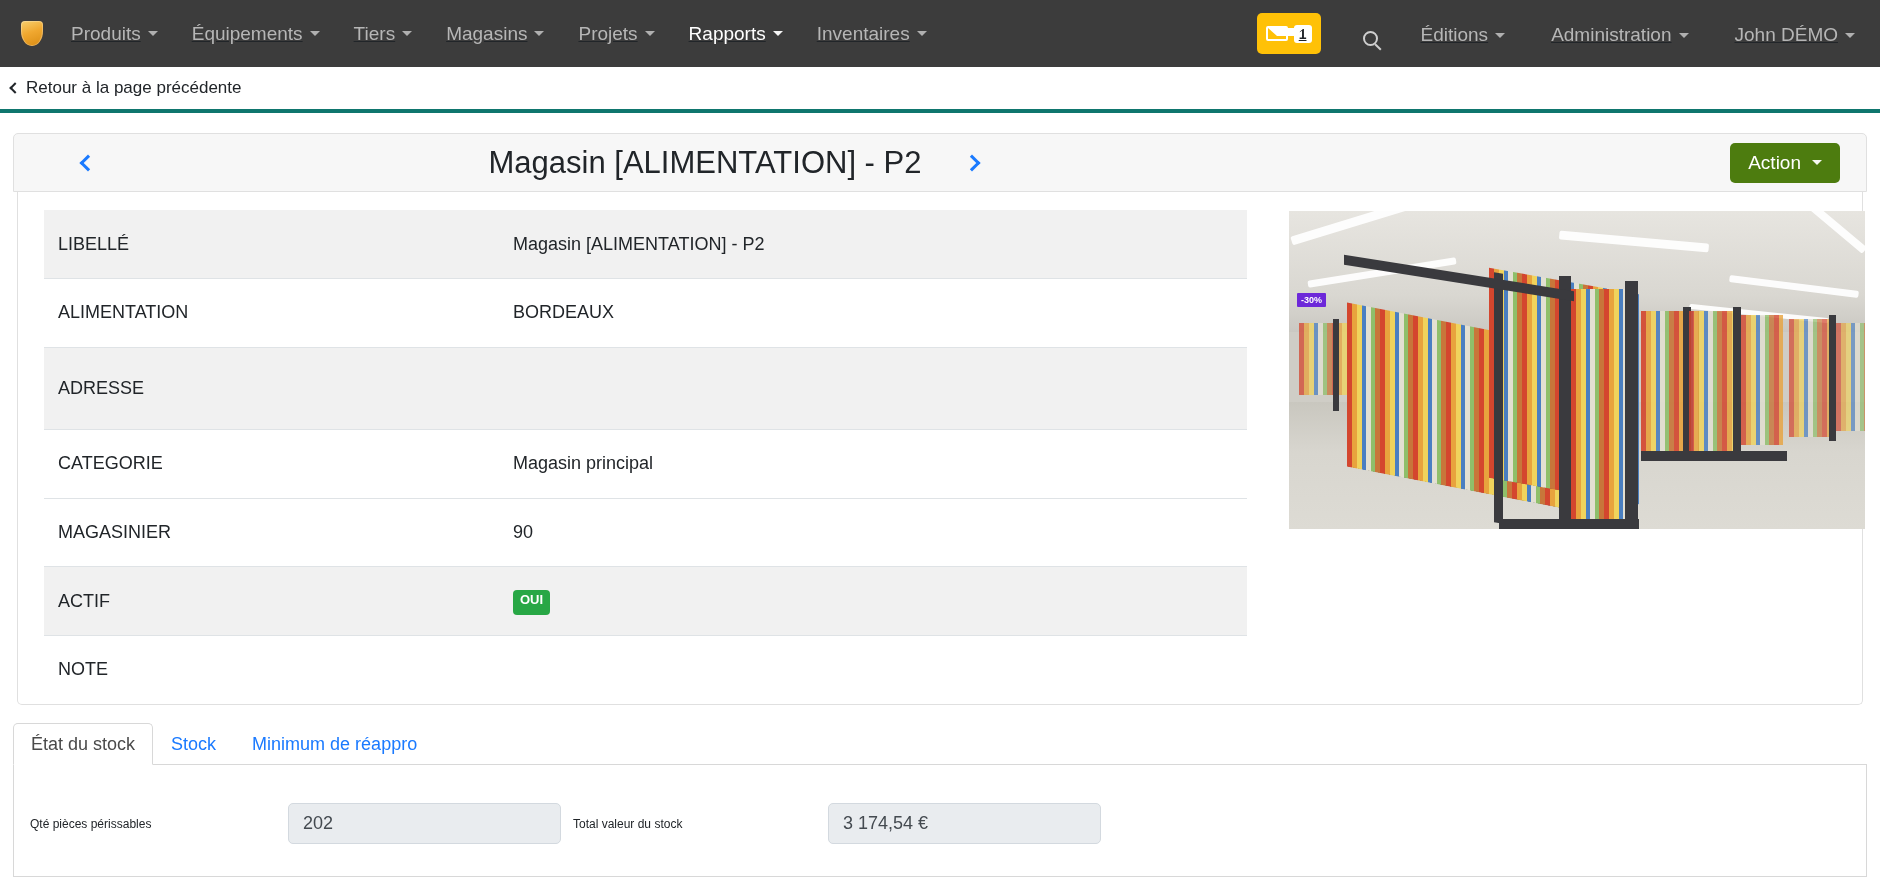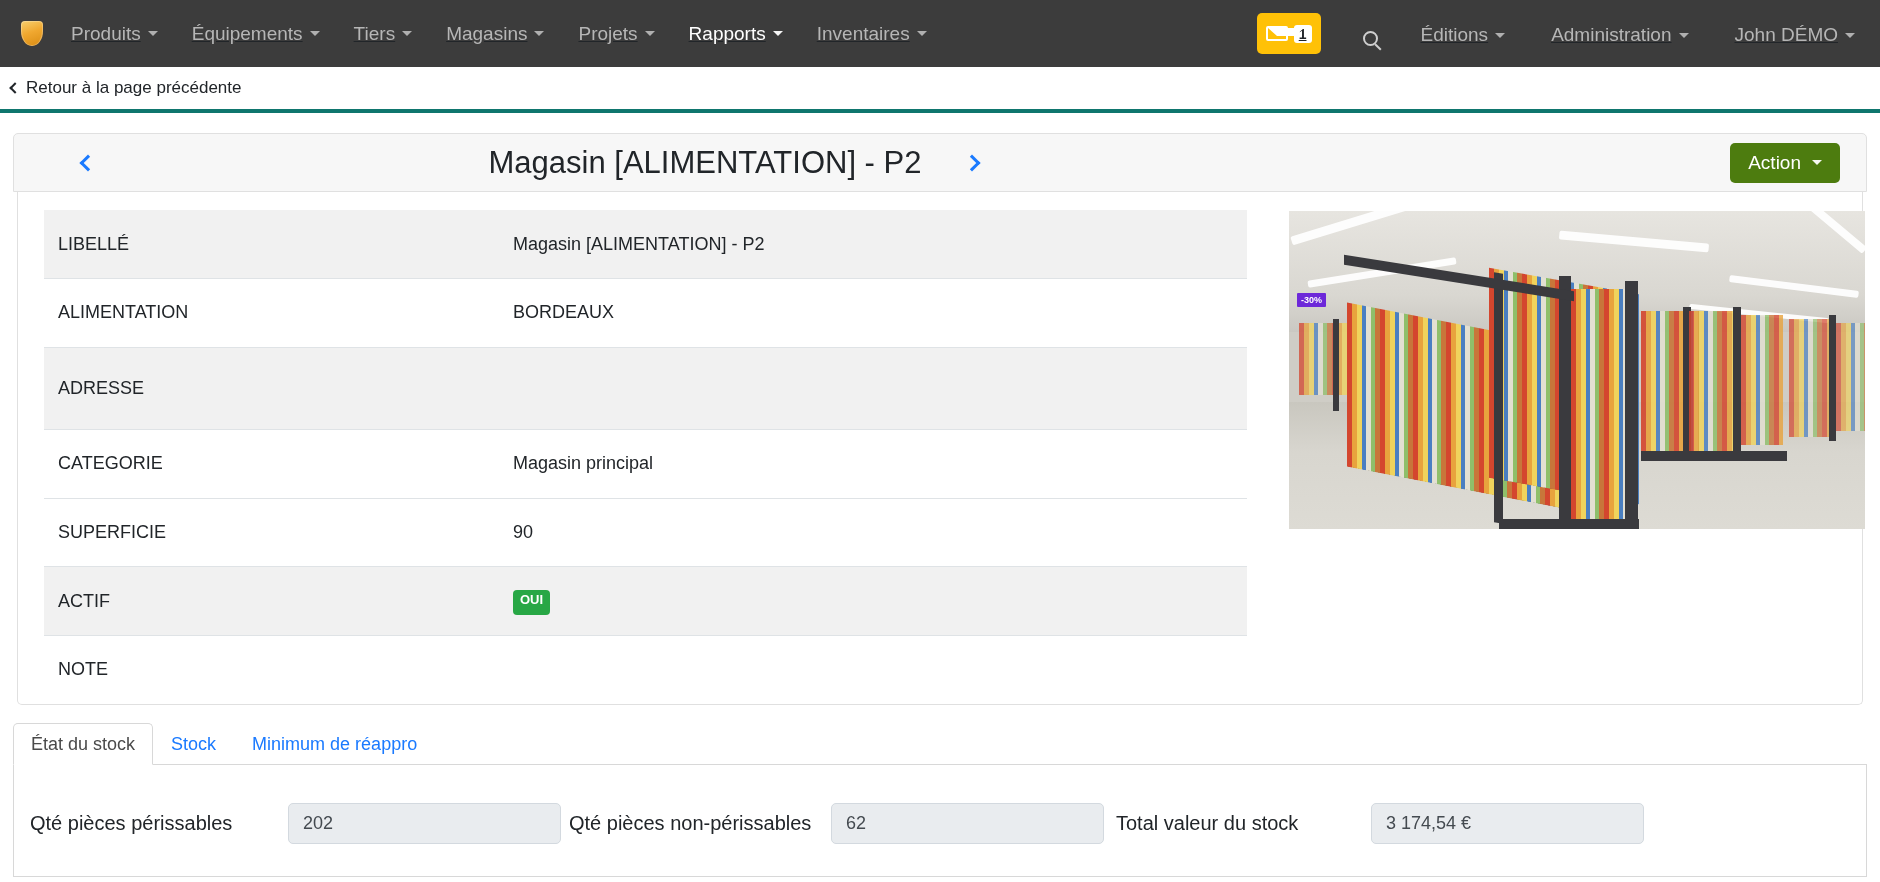--- a/index.html
+++ b/index.html
@@ -309,21 +309,21 @@
     height: 112px;
     display: flex;
     align-items: center;
     padding-top: 6px;
   }
   .field {
     display: flex;
     align-items: center;
   }
   .field .flabel {
-    font-size: 20px;
+    font-size: 12px;
     color: #212529;
     white-space: nowrap;
   }
   .field input {
     background: #e9ecef;
     border: 1px solid #d3d9df;
     border-radius: 5px;
     height: 41px;
     font-size: 18px;
     color: #444a50;
@@ -437,21 +437,21 @@
     </tr>
     <tr class="striped tall">
       <td class="label">ADRESSE</td>
       <td></td>
     </tr>
     <tr>
       <td class="label">CATEGORIE</td>
       <td>Magasin principal</td>
     </tr>
     <tr>
-      <td class="label">SUPERFICIE</td>
+      <td class="label">MAGASINIER</td>
       <td>90</td>
     </tr>
     <tr class="striped">
       <td class="label">ACTIF</td>
       <td>
         <span class="oui-badge">OUI</span>
       </td>
     </tr>
     <tr>
       <td class="label">NOTE</td>
@@ -510,21 +510,17 @@
   <div class="tab">
     <span>Minimum de réappro</span>
   </div>
 </div>
 
 <div class="form-panel">
   <div class="field f1">
     <label class="flabel">Qté pièces périssables</label>
     <input type="text" readonly="" value="202" style="">
   </div>
-  <div class="field f2">
-    <label class="flabel">Qté pièces non-périssables</label>
-    <input type="text" readonly="" value="62" style="">
-  </div>
   <div class="field f3">
     <label class="flabel">Total valeur du stock</label>
     <input type="text" readonly="" value="3 174,54 €" style="">
   </div>
 </div>
 
 </body></html>

